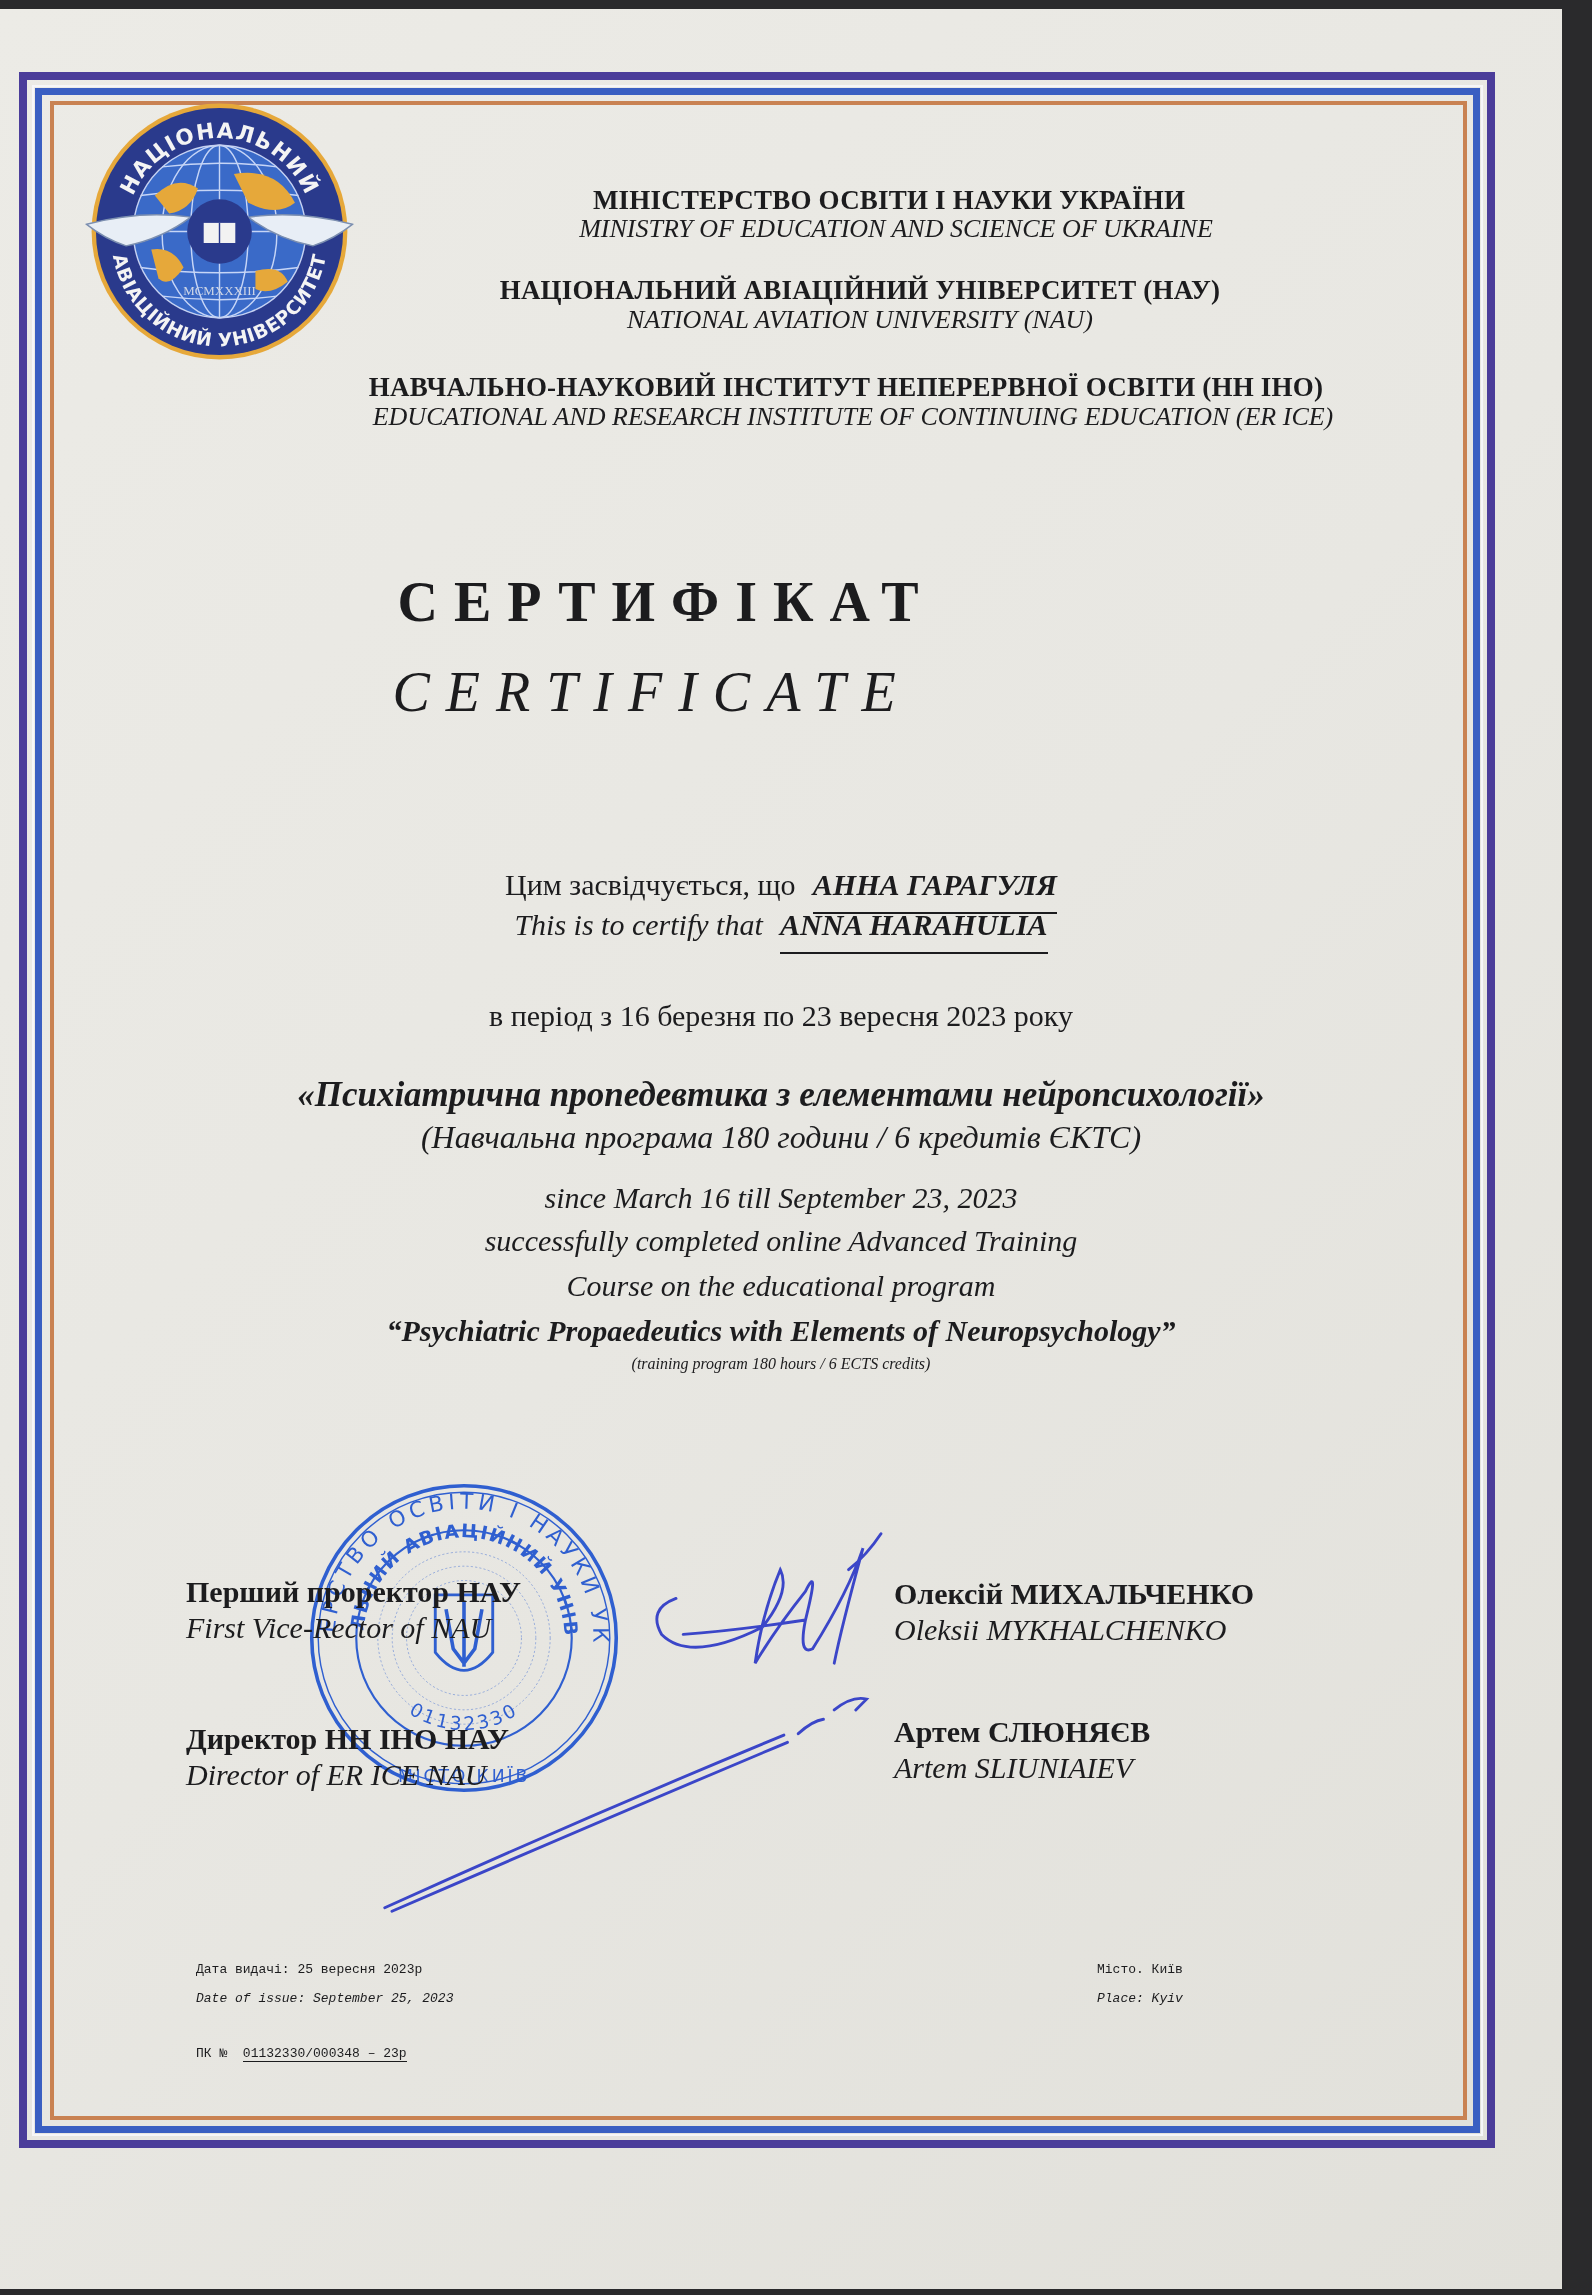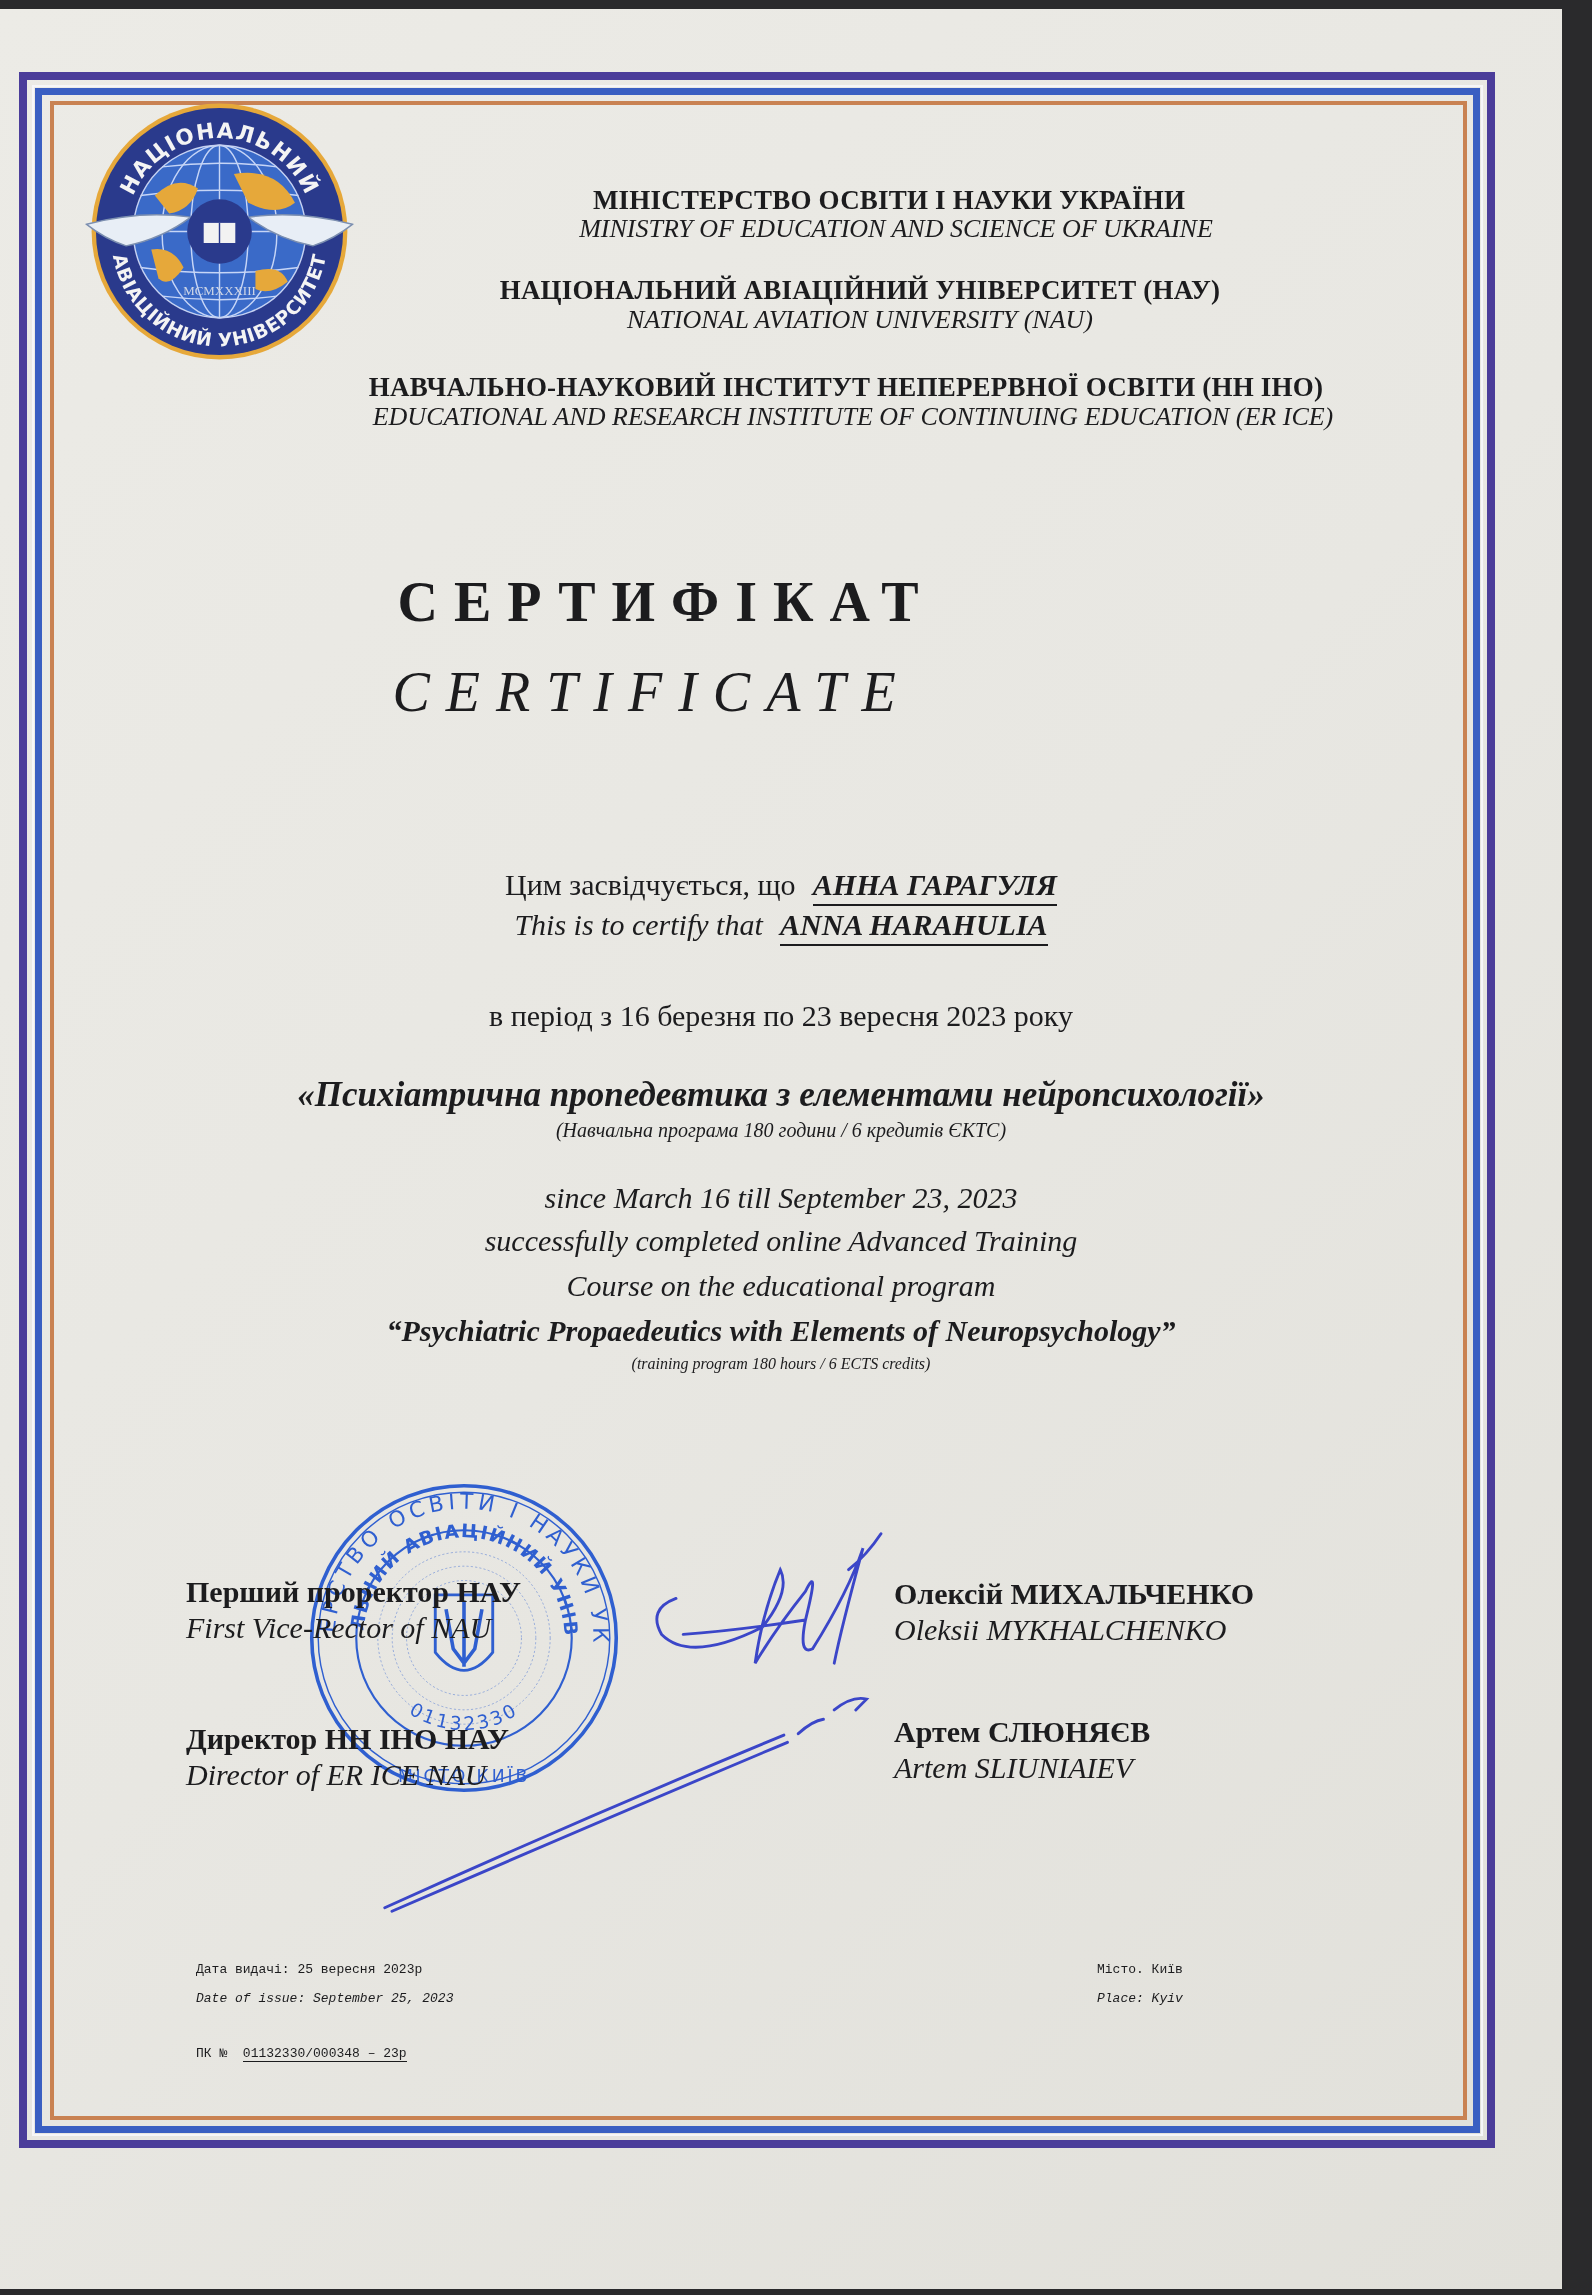--- a/index.html
+++ b/index.html
@@ -27,21 +27,21 @@
   .hdr-i { font-style:italic; font-size:26px; }
 
   .title-ua { position:absolute; left:0; width:1332px; text-align:center; top:561px;
     font-size:56px; font-weight:bold; letter-spacing:16px; }
   .title-en { position:absolute; left:0; width:1304px; text-align:center; top:651px;
     font-size:56px; font-style:italic; letter-spacing:16px; }
 
   .line { position:absolute; left:0; width:1562px; text-align:center; font-size:30px; }
   .it { font-style:italic; }
   .bi { font-style:italic; font-weight:bold; }
-  .name { font-style:italic; font-weight:bold; border-bottom:2.9px solid #1c1c1e; padding-bottom:3px; margin-left:17.3px; }
+  .name { font-style:italic; font-weight:bold; border-bottom:2.9px solid #1c1c1e; padding-bottom:11px; margin-left:17.3px; }
 
   .sig-left { position:absolute; left:186px; font-size:30px; }
   .sig-right { position:absolute; left:894px; font-size:30px; }
   .b { font-weight:bold; }
 
   .foot { position:absolute; font-size:13px;font-family:Liberation Mono, monospace; }
   .stamp { position:absolute; left:306px; top:1471px; width:316px; height:316px; }
   .sig-svg { position:absolute; left:0; top:0; }
   .rnum { border-bottom:1.4px solid #1c1c1e; }
 </style>
@@ -105,21 +105,21 @@
 
   <div class="line" style="top:859px;">
     <span>Цим засвідчується, що</span><span class="name">АННА ГАРАГУЛЯ</span>
   </div>
   <div class="line it" style="top:899px;">
     <span>This  is  to  certify that</span><span class="name">ANNA HARAHULIA</span>
   </div>
 
   <div class="line" style="top:990px;">в період з 16 березня по 23 вересня 2023 року</div>
   <div class="line bi" style="top:1066px;font-size:35px;">«Психіатрична пропедевтика з елементами нейропсихології»</div>
-  <div class="line it" style="top:1110px;font-size:20px;">(Навчальна програма 180 години / 6 кредитів ЄКТС)</div>
+  <div class="line it" style="top:1110px;font-size:32px;">(Навчальна програма 180 години / 6 кредитів ЄКТС)</div>
 
   <div class="line it" style="top:1172px;">since March 16 till September 23, 2023</div>
   <div class="line it" style="top:1215px;">successfully completed online Advanced Training</div>
   <div class="line it" style="top:1260px;">Course on the educational program</div>
   <div class="line bi" style="top:1305px;">“Psychiatric Propaedeutics with Elements of Neuropsychology”</div>
   <div class="line it" style="top:1346px;font-size:16px;">(training program  180 hours / 6 ECTS credits)</div>
 
   <svg class="stamp" viewBox="0 0 440 440">
     <defs>
       <path id="stOuter" d="M 40 220 A 180 180 0 1 1 400 220"></path>

